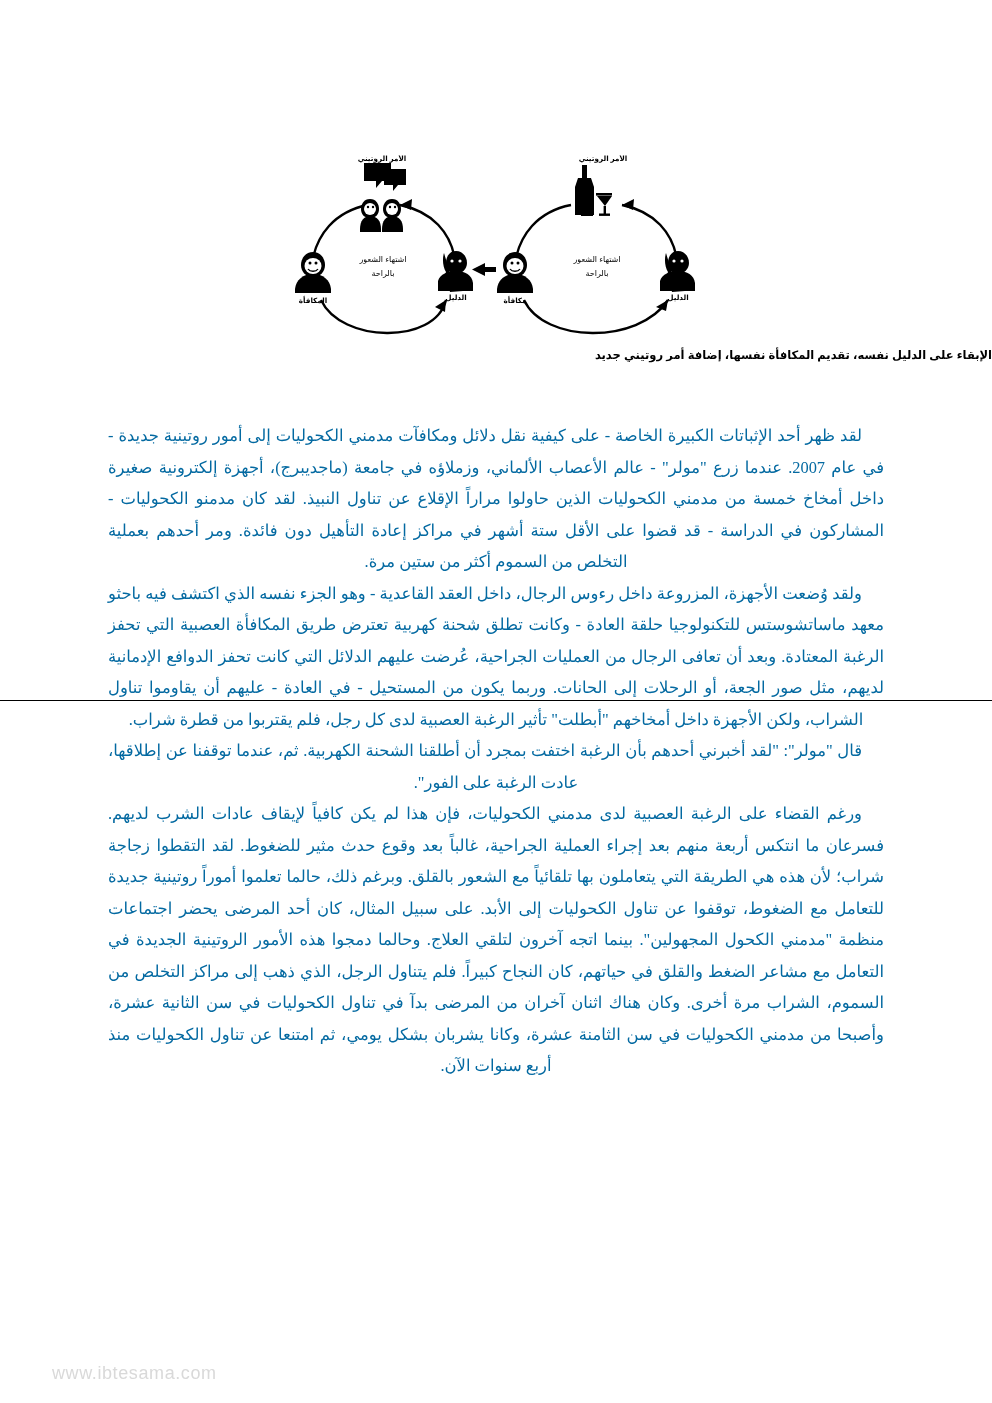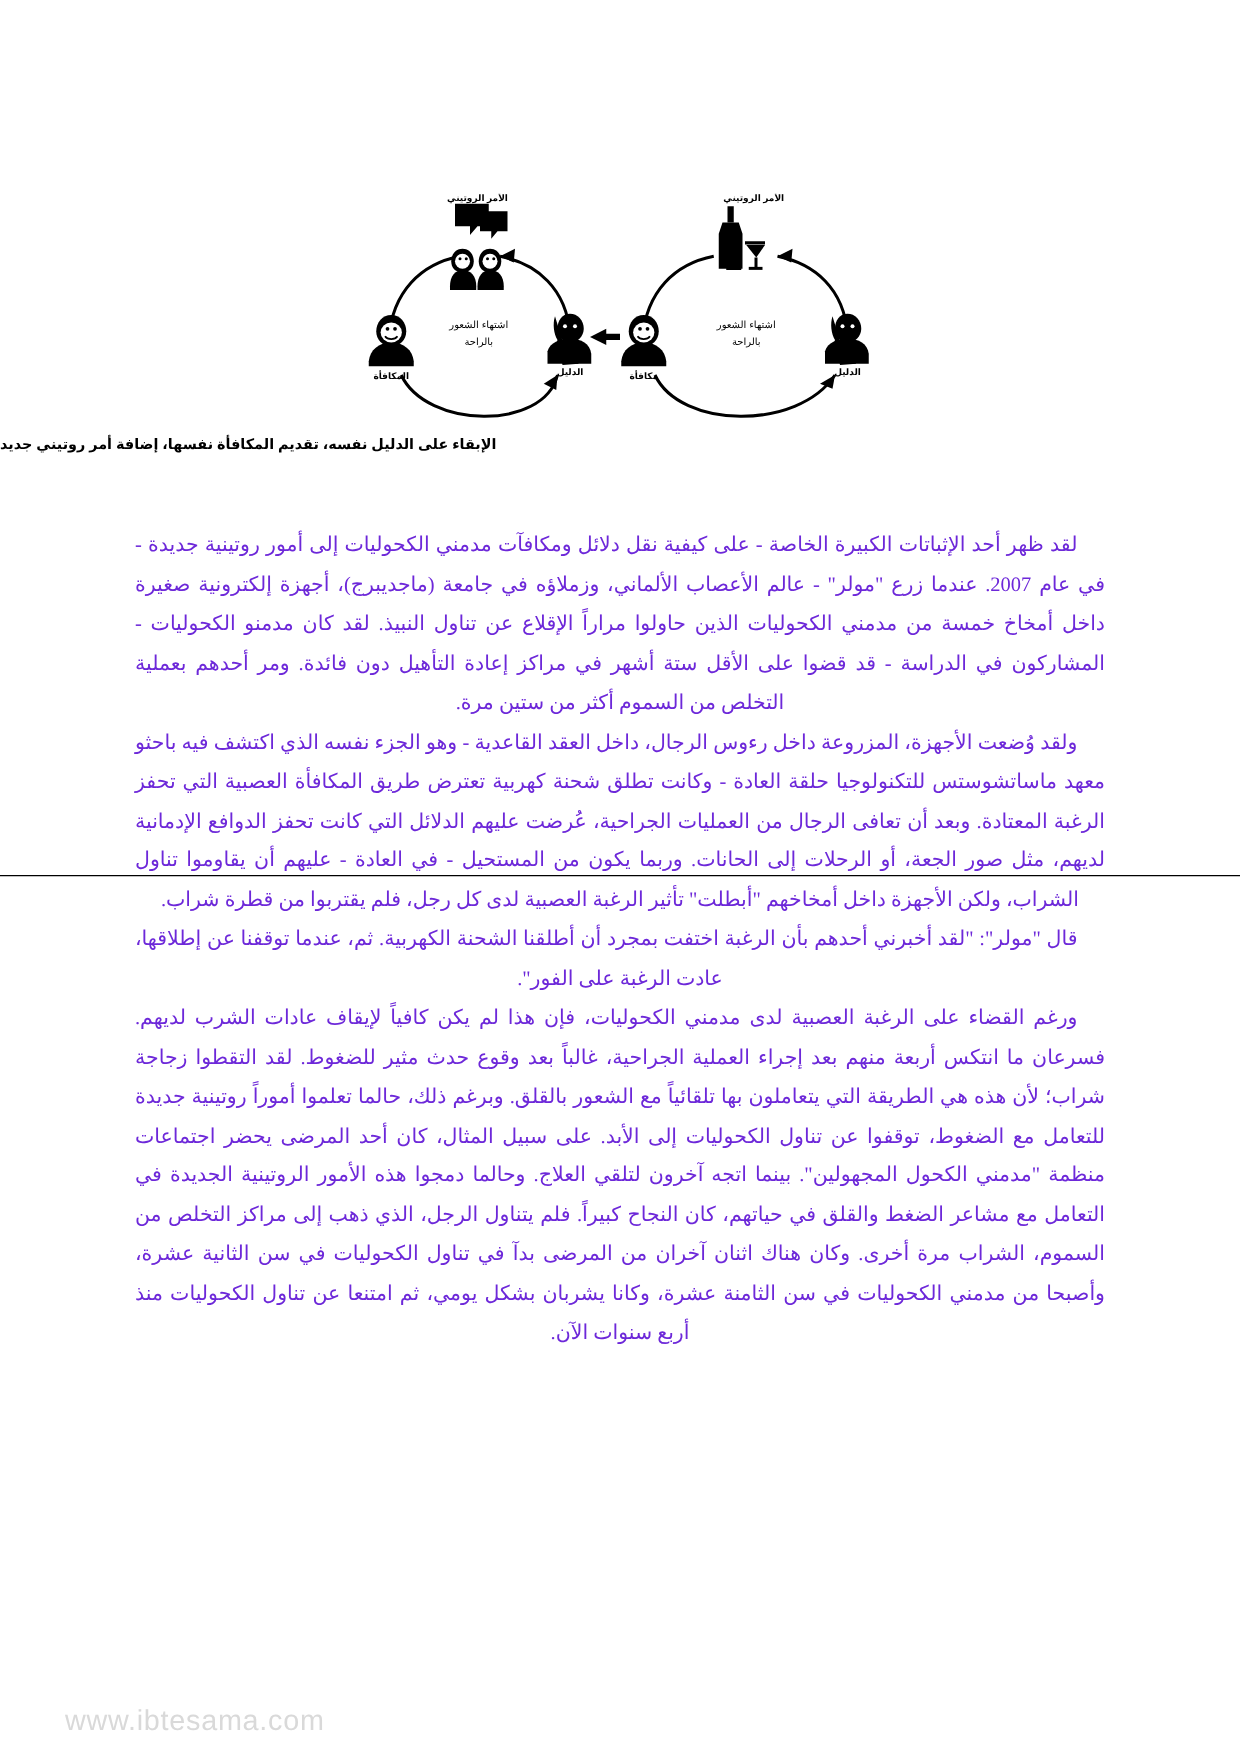--- a/index.html
+++ b/index.html
@@ -26,37 +26,37 @@
   }
   .figure-svg {
     display: block;
     margin: 0 auto;
   }
   .figure-caption {
     position: absolute;
     top: 348px;
     left: 0;
     width: 992px;
-    text-align: left;
+    text-align: right;
     font-family: "Liberation Sans", "DejaVu Sans", sans-serif;
     font-size: 11.5px;
     font-weight: 700;
     color: #000000;
     direction: rtl;
   }
 
   
   .body-text {
     position: absolute;
     top: 420px;
     right: 108px;
     width: 776px;
     direction: rtl;
     text-align: justify;
-    color: #6d28d9;
+    color: #0369a1;
     font-size: 16.4px;
     line-height: 31.5px;
   }
   .body-text p {
     margin: 0;
     text-indent: 22px;
     text-align: justify;
     text-align-last: center;
   }
 
@@ -69,21 +69,21 @@
     height: 0;
     border-top: 1.4px solid #000000;
   }
 
   
   .watermark {
     position: absolute;
     left: 52px;
     top: 1363px;
     font-family: "Liberation Sans", "DejaVu Sans", sans-serif;
-    font-size: 23px;
+    font-size: 18px;
     letter-spacing: 0.6px;
     color: #d9d9d9;
     direction: ltr;
     white-space: nowrap;
   }
 </style>
 </head>
 <body>
 
 <div class="page">

